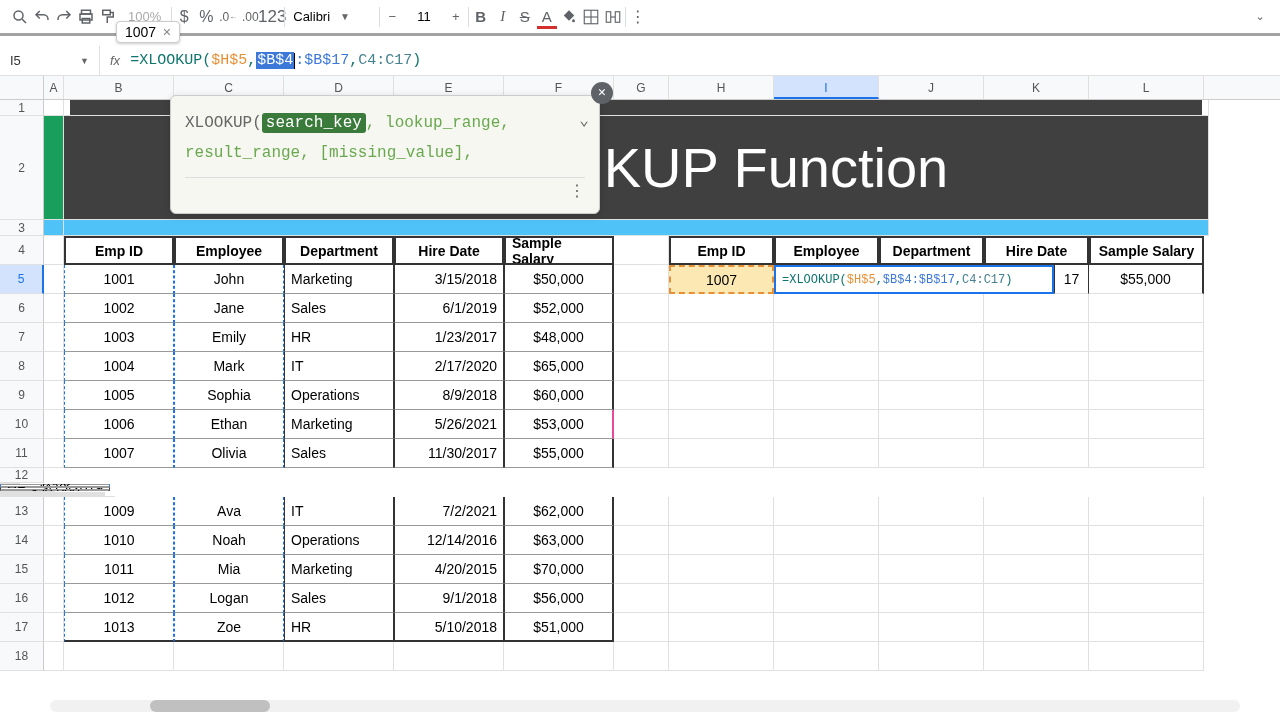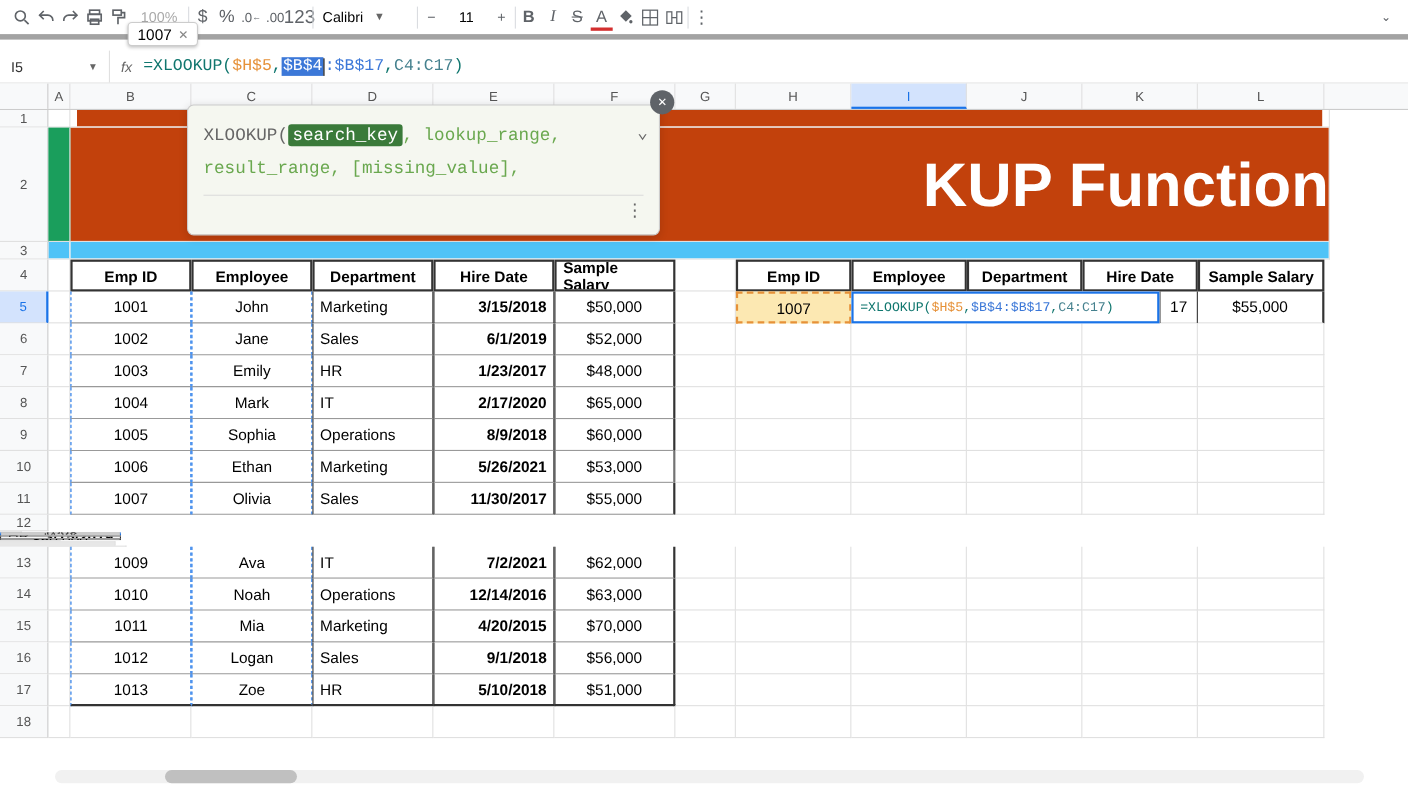--- a/index.html
+++ b/index.html
@@ -1,18 +1,18 @@
 <!DOCTYPE html>
 <html><head>
 <meta charset="utf-8">
 <style>
 * { box-sizing: border-box; margin: 0; padding: 0; }
 body { font-family: Arial, sans-serif; font-size: 13px; background: #fff; width: 1280px; height: 720px; overflow: hidden; position: relative; }
 
-.toolbar { display: flex; align-items: center; height: 36px; padding: 0 10px; gap: 2px; border-bottom: 5px solid #a3a3a3; }
+.toolbar { display: flex; align-items: center; height: 36px; padding: 0 10px; gap: 2px; border-bottom: 3px solid #a3a3a3; }
 .tb-icon { width: 20px; height: 20px; display: inline-flex; align-items: center; justify-content: center; color: #5f6368; cursor: pointer; }
 .tb-sep { width: 1px; height: 20px; background: #dadce0; }
 .zoom-box { position: relative; padding: 2px 8px; }
 .zoom-tip { position: absolute; top: 14px; left: -4px; background: #fff; border: 1px solid #ccc; border-radius: 4px; padding: 2px 8px; font-size: 14px; box-shadow: 0 1px 3px rgba(0,0,0,0.2); display: flex; align-items: center; gap: 6px; }
 .zoom-tip .x { color: #888; font-size: 11px; }
 .font-select { display: flex; align-items: center; gap: 10px; padding: 2px 6px; min-width: 90px; }
 .font-size { display: flex; align-items: center; gap: 8px; }
 .font-size-val { border: 1px solid transparent; padding: 1px 6px; min-width: 20px; text-align: center; }
 
 .formula-row { display: flex; align-items: center; height: 30px; border-bottom: 1px solid #e0e0e0; margin-top: 10px; }
@@ -41,27 +41,27 @@
 .ch.active { background: #d3e3fd; color: #1a73e8; border-bottom: 2px solid #1a73e8; }
 
 .row { display: flex; }
 .rh { width: 44px; text-align: center; font-size: 12px; color: #555; border-right: 1px solid #ccc; border-bottom: 1px solid #e0e0e0; background: #f8f9fa; display: flex; align-items: center; justify-content: center; }
 .rh.active { background: #d3e3fd; color: #1a73e8; border-right: 2px solid #1a73e8; }
 .cell { border-right: 1px solid #e0e0e0; border-bottom: 1px solid #e0e0e0; padding: 0 6px; display: flex; align-items: center; overflow: hidden; }
 
 .cw-A { width: 20px; } .cw-B { width: 110px; } .cw-C { width: 110px; } .cw-D { width: 110px; } .cw-E { width: 110px; } .cw-F { width: 110px; }
 .cw-G { width: 55px; } .cw-H { width: 105px; } .cw-I { width: 105px; } .cw-J { width: 105px; } .cw-K { width: 105px; } .cw-L { width: 115px; }
 
-.banner { background: #c2410c; color: #fff; font-size: 56px; font-weight: bold; display: flex; align-items: center; justify-content: flex-end; height: 100%; width: 100%; }
+.banner { background: #404040; color: #fff; font-size: 56px; font-weight: normal; display: flex; align-items: center; justify-content: center; height: 100%; width: 100%; }
 .blue-strip { background: #4fc3f7; height: 100%; width: 100%; }
 
 .thdr { background: #fff; font-weight: bold; border: 2px solid #333 !important; justify-content: center; font-size: 14px; }
 .tcell { border-left: 1px solid #333; border-right: 1px solid #333; border-bottom: 1px solid #999; font-size: 14px; }
 .tcell.center { justify-content: center; }
-.tcell.right { justify-content: flex-end; font-weight: bold; }
+.tcell.right { justify-content: flex-end; }
 .selrange-B { border-left: 1px dashed #1a73e8; border-right: 1px dashed #1a73e8; }
 .selrange-C { border-left: 1px dashed #1a73e8; border-right: 1px dashed #1a73e8; }
 
 .lookup-cell { border: 2px dashed #e69138; background: #fce8b2; justify-content: center; font-size: 14px; }
 .active-cell { border: 2px solid #1a73e8; background: #fff; position: relative; font-family: "Courier New", monospace; font-size: 12px; }
 .active-cell .inner { display: flex; align-items: center; white-space: nowrap; }
 .lbl2 { font-size: 14px; justify-content: center; }
 
 .scroll-h { position: absolute; bottom: 8px; left: 50px; right: 40px; height: 12px; background: #f1f1f1; border-radius: 6px; }
 .scroll-thumb { position: absolute; left: 100px; width: 120px; height: 12px; background: #c0c0c0; border-radius: 6px; }
@@ -335,21 +335,21 @@
         <div class="cell cw-K"></div>
         <div class="cell cw-L"></div>
       </div>
       <div class="row" style="height: 29px;">
     <div class="rh">10</div>
     <div class="cell cw-A"></div>
     <div class="cell cw-B tcell center selrange-B" style="">1006</div>
     <div class="cell cw-C tcell center selrange-C" style="">Ethan</div>
     <div class="cell cw-D tcell" style="">Marketing</div>
     <div class="cell cw-E tcell right" style="">5/26/2021</div>
-    <div class="cell cw-F tcell center" style="border-right:2px solid #737373;">$53,000</div>
+    <div class="cell cw-F tcell center" style="border-right:2px solid #ec4899;">$53,000</div>
     <div class="cell cw-G"></div>
         <div class="cell cw-H"></div>
         <div class="cell cw-I"></div>
         <div class="cell cw-J"></div>
         <div class="cell cw-K"></div>
         <div class="cell cw-L"></div>
       </div>
       <div class="row" style="height: 29px;">
     <div class="rh">11</div>
     <div class="cell cw-A"></div>

